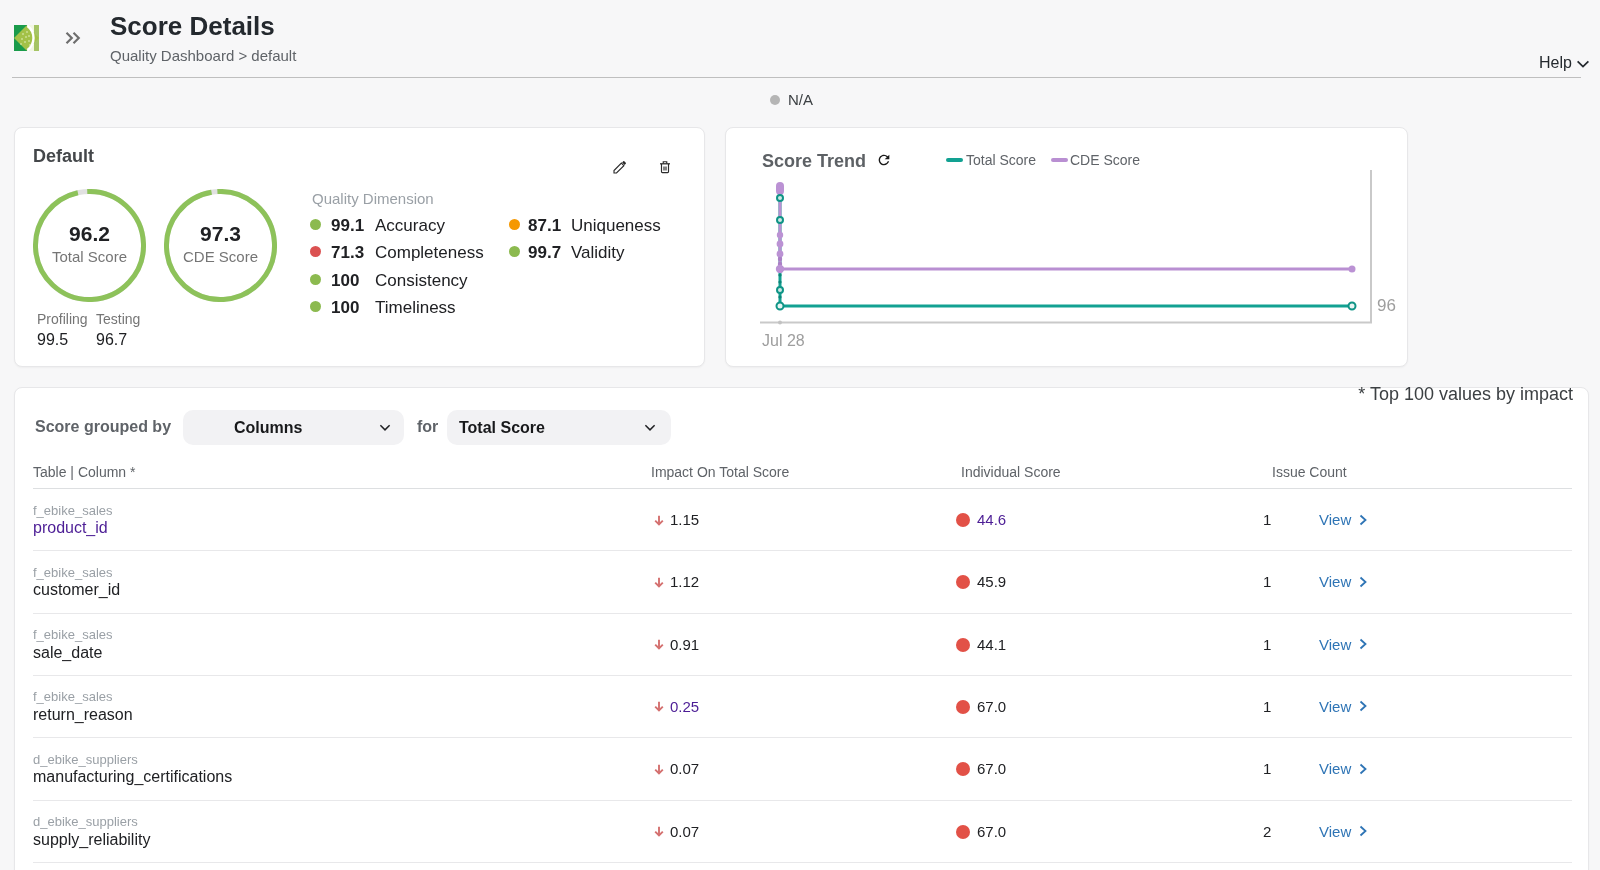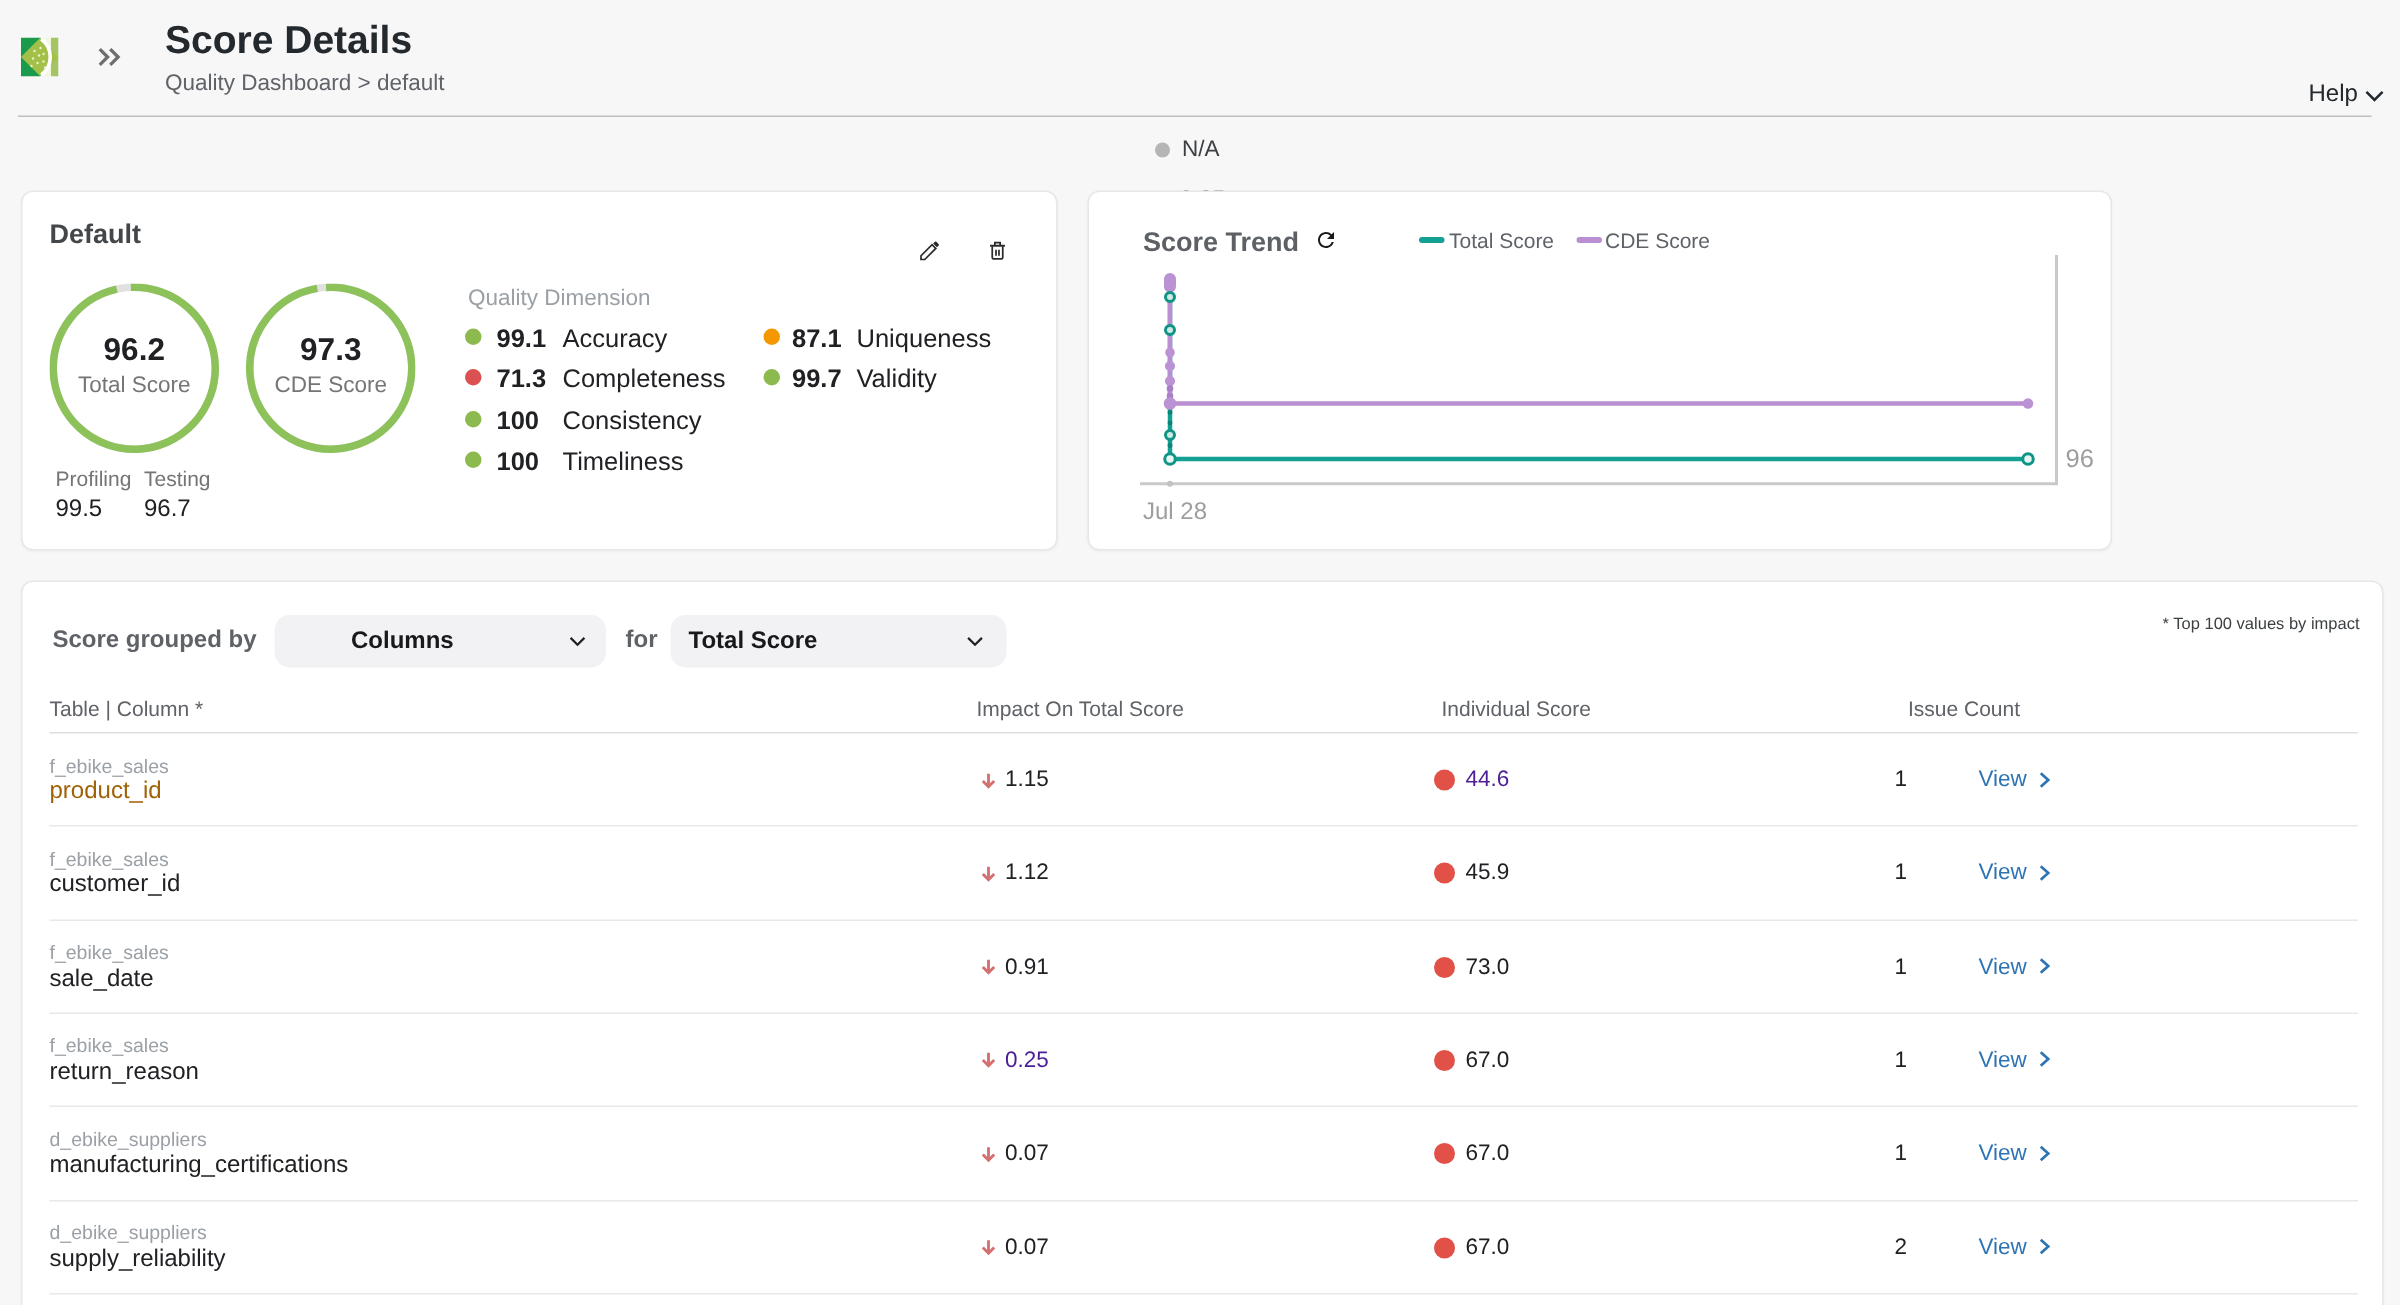--- a/index.html
+++ b/index.html
@@ -162,30 +162,30 @@
 <div class="abs" style="left:194px; top:419px; font-size:16px; font-weight:600; color:#18191b;margin-left:40px;">Columns</div>
 <svg class="abs" style="left:379px; top:424px;" width="12" height="8" viewBox="0 0 13 8" fill="none" stroke="#202124" stroke-width="1.6">
     <path d="M1.5 1 L 6.5 6 L 11.5 1"></path>
   </svg>
 <div class="abs" style="left:417px; top:418px; font-size:16px; font-weight:bold; color:#5f6368;">for</div>
 <div class="abs" style="left:447px; top:410px; width:224px; height:35px; background:#f2f2f4; border-radius:10px;"></div>
 <div class="abs" style="left:459px; top:419px; font-size:16px; font-weight:600; color:#18191b;">Total Score</div>
 <svg class="abs" style="left:644px; top:424px;" width="12" height="8" viewBox="0 0 13 8" fill="none" stroke="#202124" stroke-width="1.6">
     <path d="M1.5 1 L 6.5 6 L 11.5 1"></path>
   </svg>
-<div class="abs" style="right:27px; top:410px; font-size:11px; color:#3c4043;margin-left:12px;">* Top 100 values by impact</div>
+<div class="abs" style="right:27px; top:384px; font-size:18px; color:#3c4043;margin-left:12px;">* Top 100 values by impact</div>
 
 <div class="abs" style="left:33px; top:464px; font-size:14px; color:#5f6368;">Table | Column *</div>
 <div class="abs" style="left:651px; top:464px; font-size:14px; color:#5f6368;">Impact On Total Score</div>
 <div class="abs" style="left:961px; top:464px; font-size:14px; color:#5f6368;">Individual Score</div>
 <div class="abs" style="left:1272px; top:464px; font-size:14px; color:#5f6368;">Issue Count</div>
 <div class="abs" style="left:33px; top:488px; width:1539px; height:1px; background:#dddfe1;"></div>
 
 <div class="abs" style="left:33px; top:502.5px; font-size:13px; color:#9aa0a6;">f_ebike_sales</div>
-<div class="abs" style="left:33px; top:519.0px; font-size:16px; color:#a16207;">product_id</div>
+<div class="abs" style="left:33px; top:519.0px; font-size:16px; color:#4c1d95;">product_id</div>
 <svg class="abs" style="left:654px; top:514.5px;" width="10" height="11" viewBox="0 0 10 11" fill="none" stroke="#d4706f" stroke-width="1.9">
     <path d="M5 0.8 V 9.3"></path>
     <path d="M1.2 5.6 L 5 9.5 L 8.8 5.6"></path>
   </svg>
 <div class="abs" style="left:670px; top:511.0px; font-size:15px; color:#202124;">1.15</div>
 <div class="dot abs" style="left:956px; top:513.0px; width:14px; height:14px; background:#e25147;"></div>
 <div class="abs" style="left:977px; top:511.0px; font-size:15px; color:#4c1d95;">44.6</div>
 <div class="abs" style="left:1263px; top:511.0px; font-size:15px; color:#202124;">1</div>
 <div class="abs" style="left:1319px; top:511.0px; font-size:15px; color:#2e74b5;">View</div>
 <svg class="abs" style="left:1359px; top:513.5px;" width="8" height="12" viewBox="0 0 8 12" fill="none" stroke="#2e74b5" stroke-width="1.8">
@@ -210,21 +210,21 @@
 <div class="abs" style="left:33px; top:612.6px; width:1539px; height:1px; background:#e8e8ea;"></div>
 
 <div class="abs" style="left:33px; top:627.1px; font-size:13px; color:#9aa0a6;">f_ebike_sales</div>
 <div class="abs" style="left:33px; top:643.6px; font-size:16px; color:#202124;">sale_date</div>
 <svg class="abs" style="left:654px; top:639.1px;" width="10" height="11" viewBox="0 0 10 11" fill="none" stroke="#d4706f" stroke-width="1.9">
     <path d="M5 0.8 V 9.3"></path>
     <path d="M1.2 5.6 L 5 9.5 L 8.8 5.6"></path>
   </svg>
 <div class="abs" style="left:670px; top:635.6px; font-size:15px; color:#202124;">0.91</div>
 <div class="dot abs" style="left:956px; top:637.6px; width:14px; height:14px; background:#e25147;"></div>
-<div class="abs" style="left:977px; top:635.6px; font-size:15px; color:#202124;">73.0</div>
+<div class="abs" style="left:977px; top:635.6px; font-size:15px; color:#202124;">44.1</div>
 <div class="abs" style="left:1263px; top:635.6px; font-size:15px; color:#202124;">1</div>
 <div class="abs" style="left:1319px; top:635.6px; font-size:15px; color:#2e74b5;">View</div>
 <svg class="abs" style="left:1359px; top:638.1px;" width="8" height="12" viewBox="0 0 8 12" fill="none" stroke="#2e74b5" stroke-width="1.8">
     <path d="M1.5 1.5 L 6.5 6 L 1.5 10.5"></path>
   </svg>
 <div class="abs" style="left:33px; top:674.9px; width:1539px; height:1px; background:#e8e8ea;"></div>
 
 <div class="abs" style="left:33px; top:689.4px; font-size:13px; color:#9aa0a6;">f_ebike_sales</div>
 <div class="abs" style="left:33px; top:705.9px; font-size:16px; color:#202124;">return_reason</div>
 <svg class="abs" style="left:654px; top:701.4px;" width="10" height="11" viewBox="0 0 10 11" fill="none" stroke="#d4706f" stroke-width="1.9">

